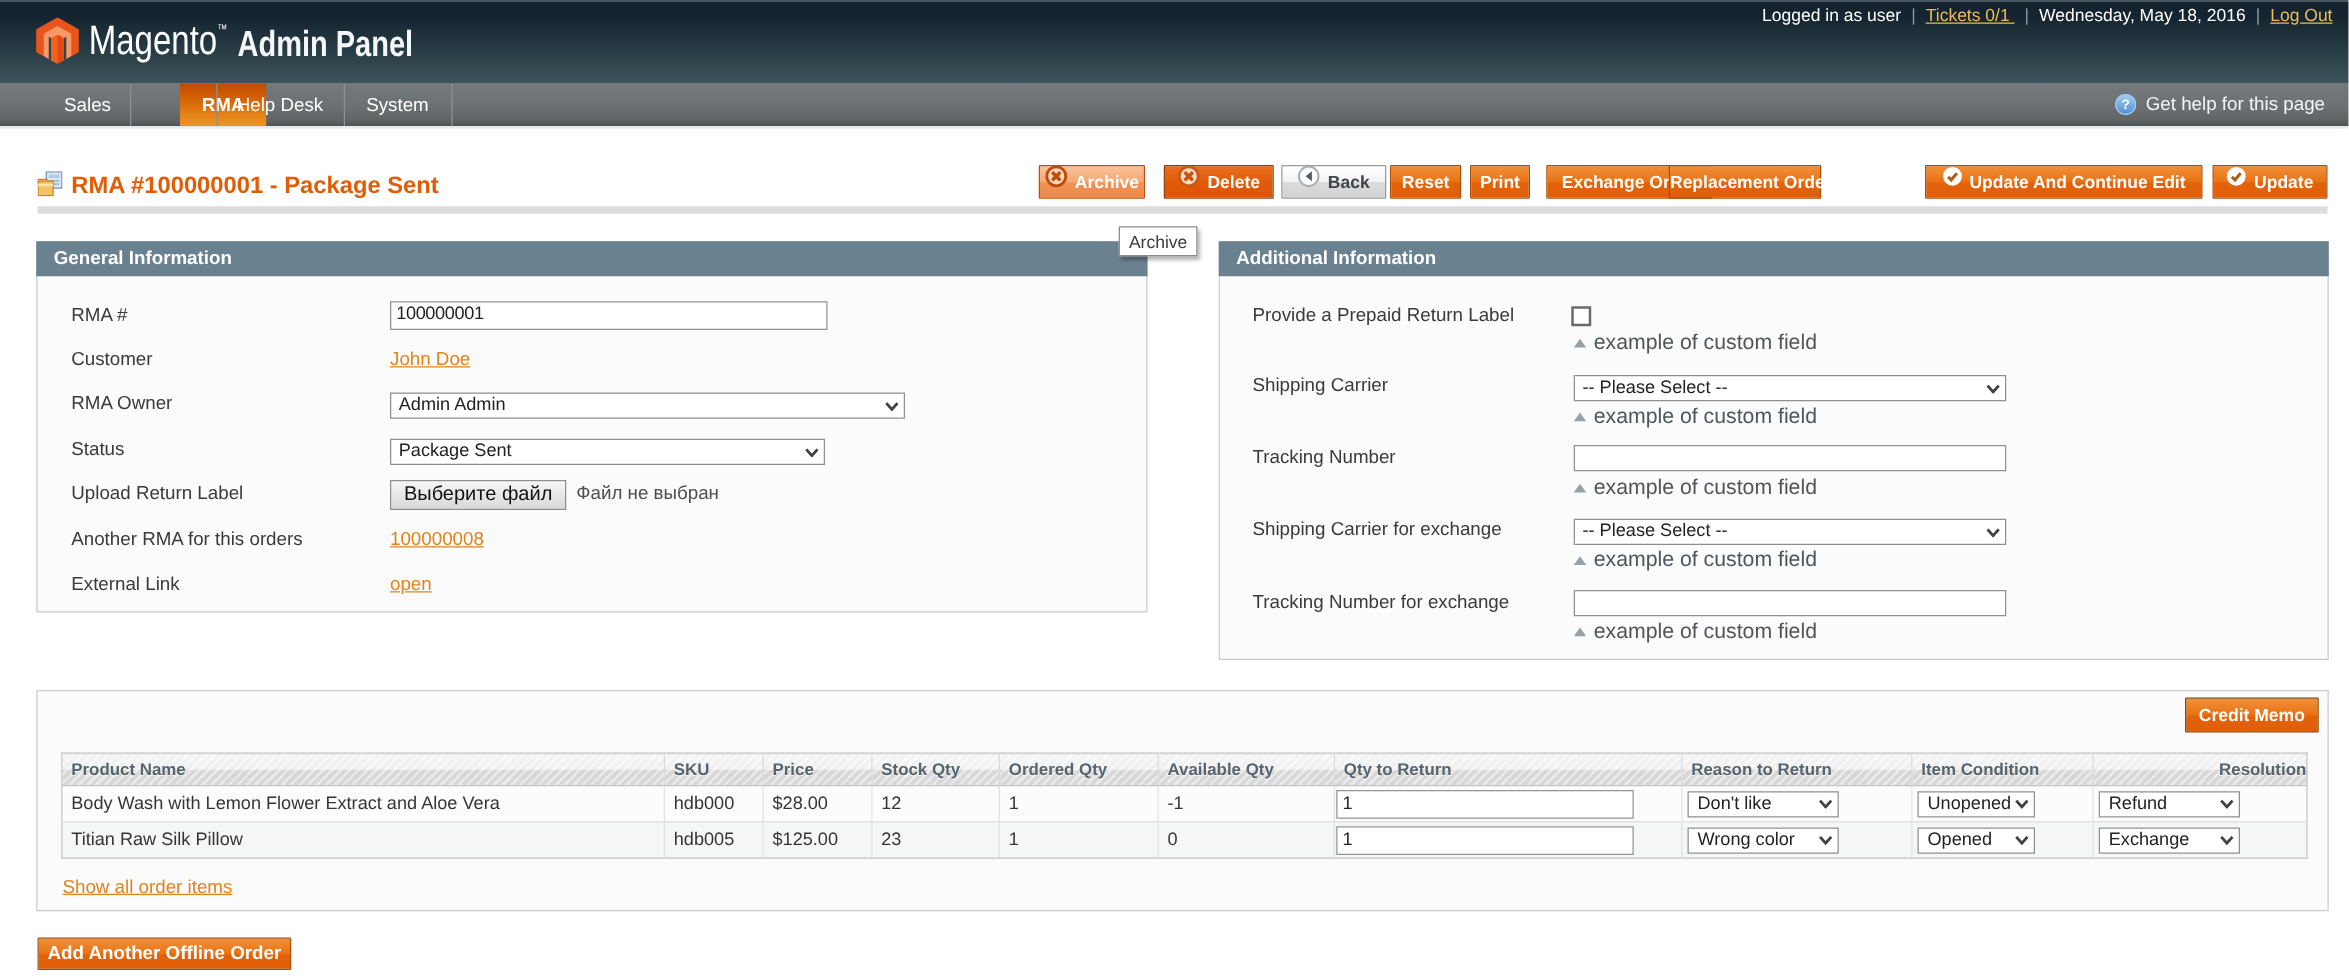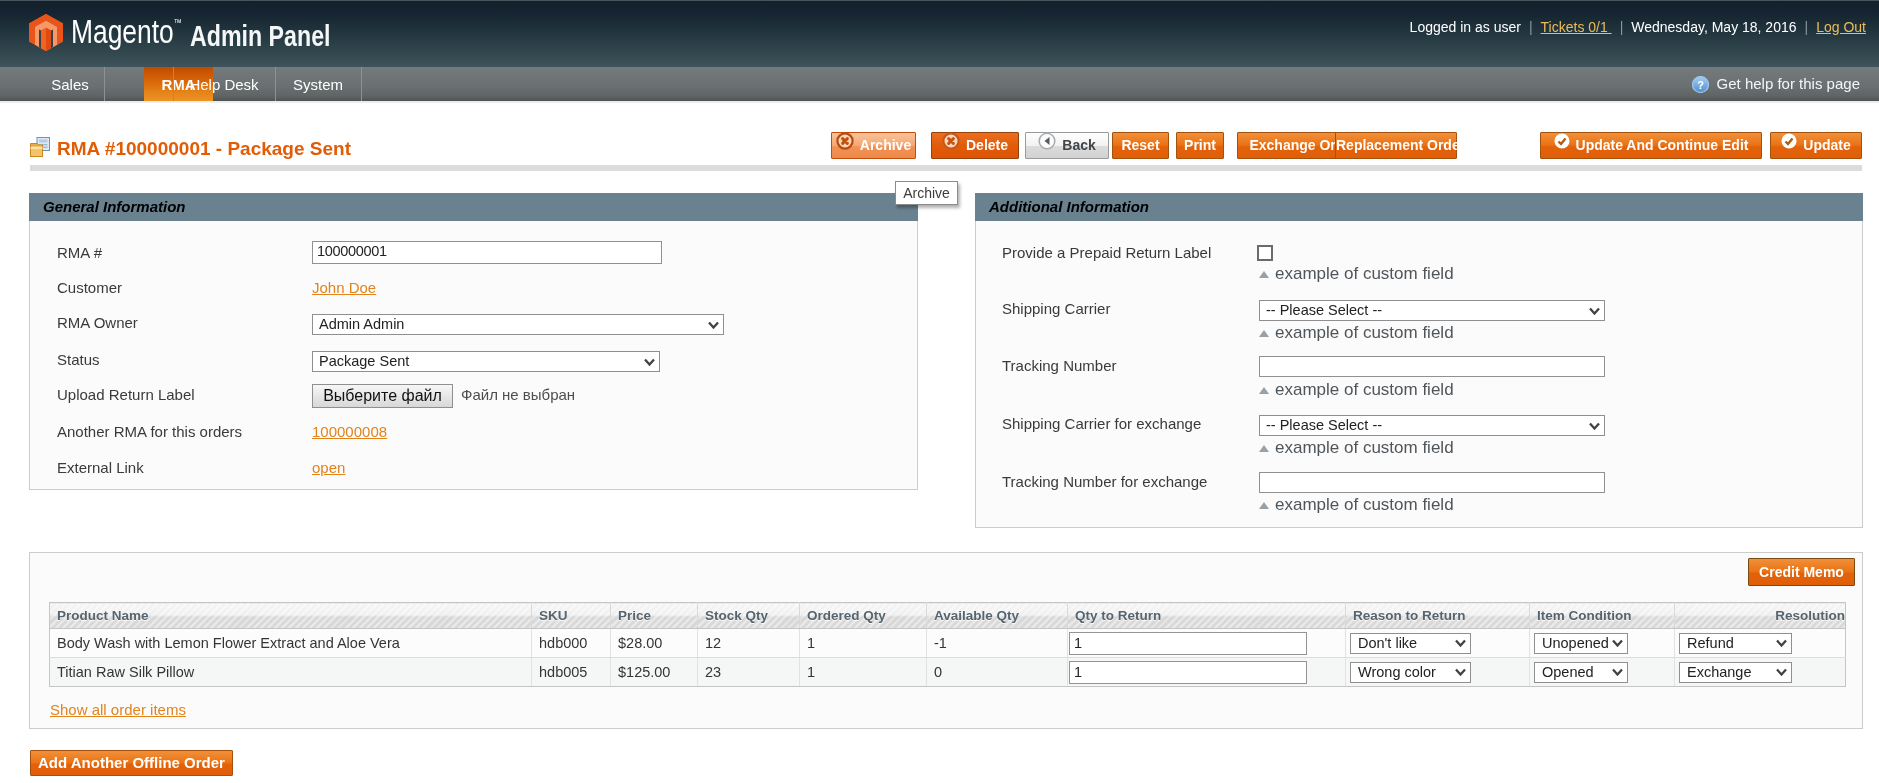--- a/index.html
+++ b/index.html
@@ -4,21 +4,21 @@
 <style>
 * { margin:0; padding:0; box-sizing:border-box; }
 html,body { width:1879px; height:783px; background:#fff; font-family:"Liberation Sans", sans-serif; }
 #page { position:relative; width:1879px; height:783px; overflow:hidden; background:#fff; }
 .abs { position:absolute; }
 
 
 #hdr { left:0; top:0; width:1879px; height:67px;
   background:linear-gradient(#12212b 0%, #152430 18%, #233740 50%, #31454d 75%, #3e535b 100%);
   border-top:1px solid #46555e; }
-#topright { right:13px; top:18px; font-size:14px; color:#fff;text-align:right; }
+#topright { right:13px; top:3px; font-size:14px; color:#fff;text-align:right; }
 #topright .sep { color:#8a98a0; padding:0 8px; }
 #topright a { color:#ebbd58; text-decoration:underline; }
 
 
 #nav { left:0; top:67px; width:1879px; height:34px;
   background:linear-gradient(#74797b 0%, #6b7072 55%, #606465 85%, #535758 97%, #4e5253 100%); }
 #nav .it { position:absolute; top:0; height:34px; line-height:35px; color:#fff; font-size:15px; text-align:center; }
 #nav .div { position:absolute; top:0; width:1px; height:34px; background:#8d9193; }
 #rmatab { position:absolute; left:104px; top:0; width:69px; height:34px;
   background:linear-gradient(#c04a02 0%, #cb5604 18%, #d96a0a 45%, #e58419 75%, #ec9426 100%); color:#fff; font-weight:bold;
@@ -39,21 +39,21 @@
 .btn.lite { background:linear-gradient(#f9c39b 0%, #f5a772 50%, #f09155 55%, #ee8a4a 100%);
   border-color:#c24d0b; }
 .bico { display:inline-block; vertical-align:middle; margin:-3px 6px 0 0; }
 
 
 #sepbar { left:30px; top:165px; width:1832px; height:6px; background:#dcdcdc; }
 
 
 .panel { position:absolute; background:#fbfbfb; border:1px solid #ccc; }
 .phead { position:absolute; left:-1px; top:-1px; right:-1px; height:28px; background:#6a8290;
-  color:#000000; font-weight:bold; font-size:15px; line-height:28px; padding-left:14px;font-style:italic; }
+  color:#ffffff; font-weight:bold; font-size:15px; line-height:28px; padding-left:14px; }
 .itemshead { height:38px; line-height:38px; font-size:14px; }
 
 
 .flabel { position:absolute; font-size:15px; color:#3a3a3a; white-space:nowrap; }
 .tinput { position:absolute; background:#fff; border:1px solid #919191; font-size:14.5px; color:#222;
   padding:0 4px; line-height:18px; letter-spacing:-0.3px; }
 .fsel { position:absolute; background:#fff; border:1px solid #8f8f8f; font-size:14.5px; color:#222;
   padding:0 6px; line-height:19px; white-space:nowrap; overflow:hidden; }
 .chev { position:absolute; right:4px; top:50%; margin-top:-4px; width:11px; height:8px; }
 .olink { color:#e2831c; text-decoration:underline; }

